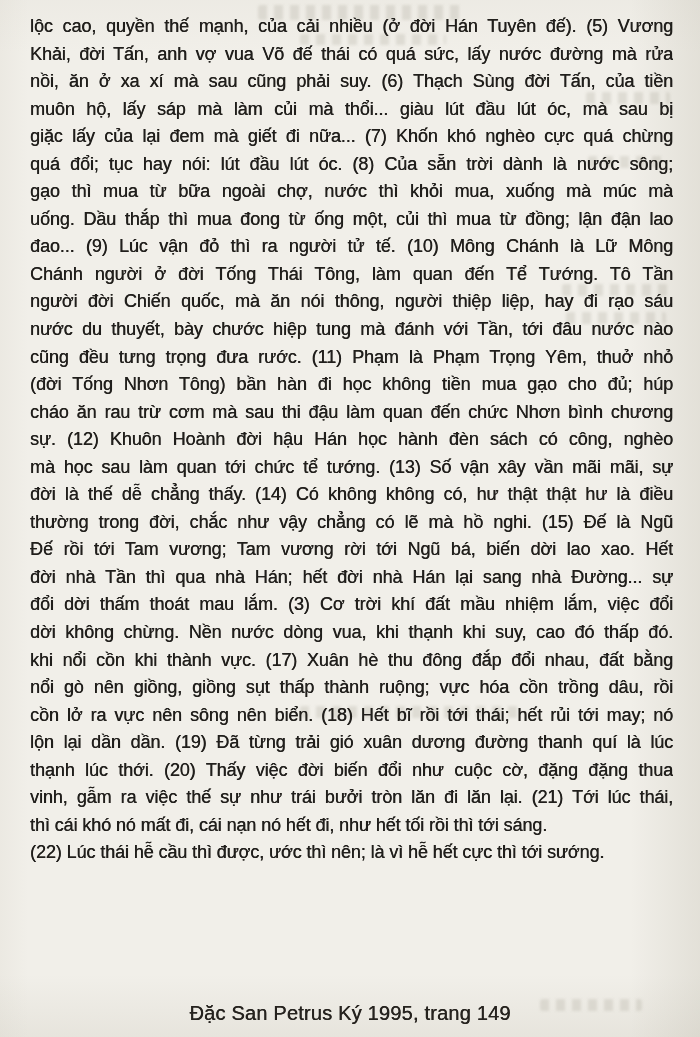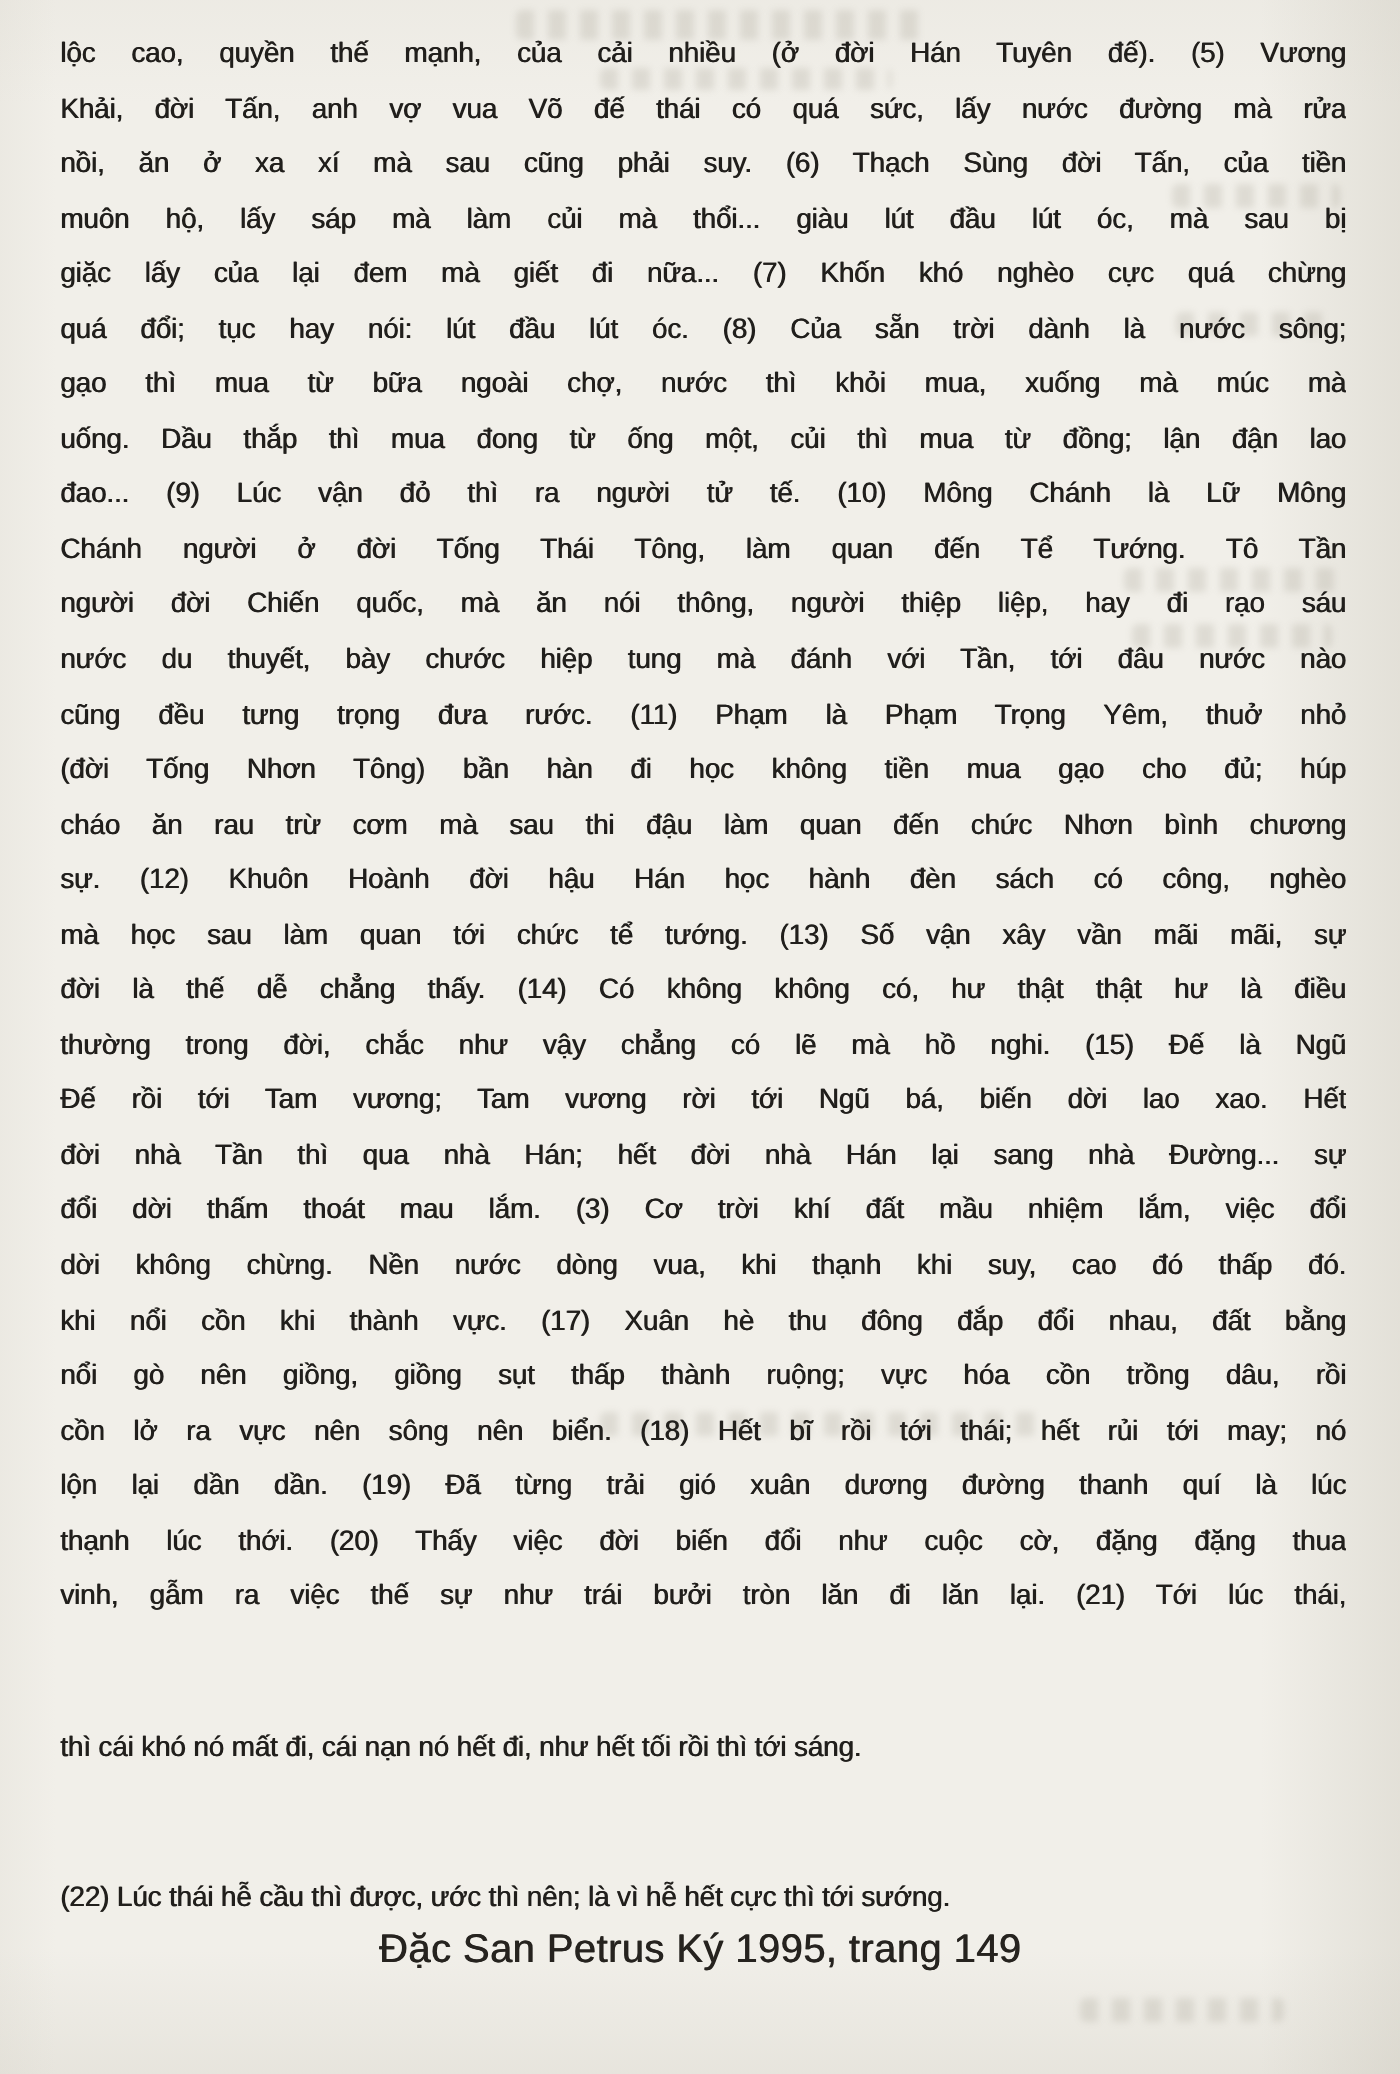--- a/index.html
+++ b/index.html
@@ -38,41 +38,40 @@
   .g4{left:588px;top:156px;width:80px;height:12px;}
   .g5{left:562px;top:284px;width:106px;height:12px;}
   .g6{left:566px;top:312px;width:100px;height:12px;}
   .g7{left:300px;top:706px;width:220px;height:12px;}
   .g8{left:540px;top:999px;width:102px;height:12px;}
 
   .body-text{
     position:absolute;
     left:30px;top:13px;
     width:643px;
-    font-size:14px;
+    font-size:18px;
     line-height:27.56px;
     color:var(--text);
     text-shadow:0.35px 0 0 currentColor; 
     letter-spacing:-0.1px;
   }
   .line{
     height:27.56px;
     overflow:hidden;
     text-align:justify;
     text-align-last:justify;
     white-space:normal;
   }
   .line.nojust{
     text-align:center;
     text-align-last:left;
-    margin-top:48px;
   }
   .footer{
     position:absolute;
-    left:0;top:964px;
+    left:0;top:1002px;
     width:700px;
     text-align:center;
     font-size:20px;
     color:#26231f;
     text-shadow:0.35px 0 0 currentColor;
     letter-spacing:0.2px;
   }
 </style>
 </head>
 <body>

